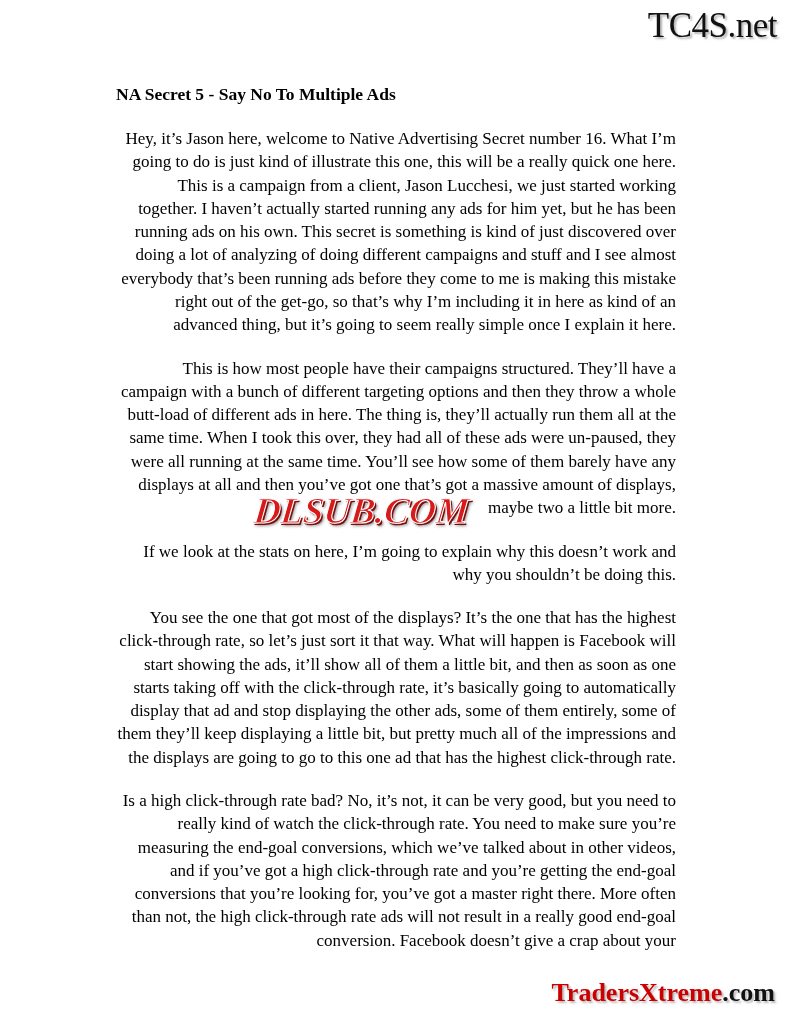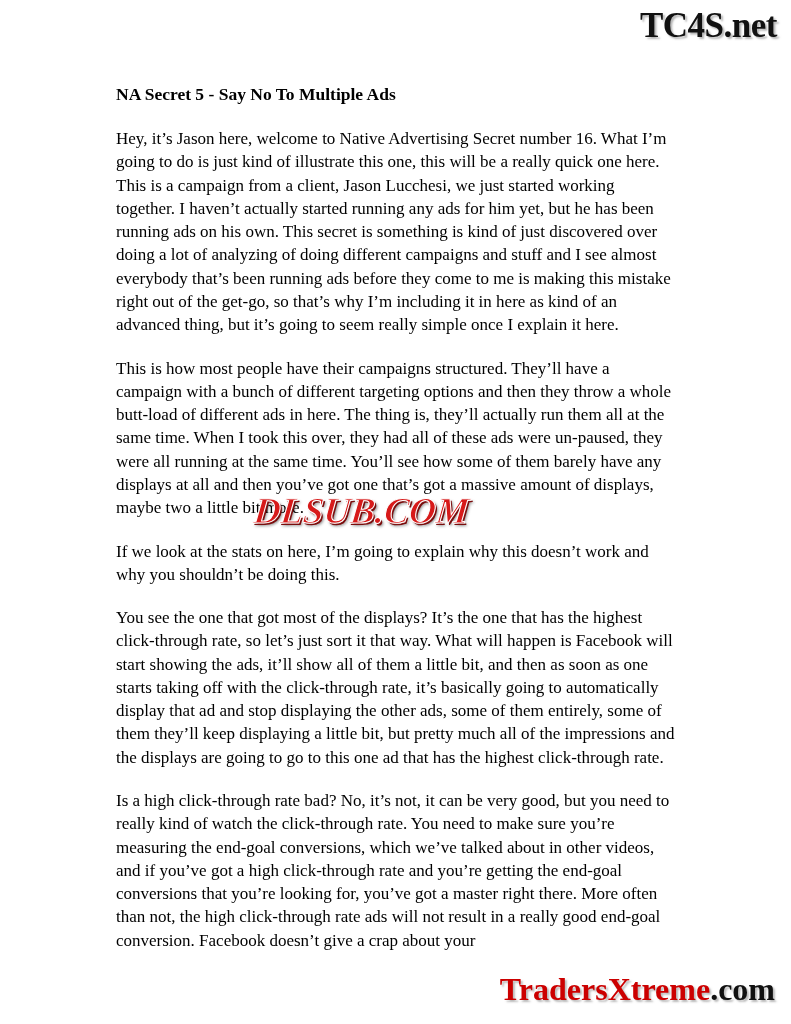--- a/index.html
+++ b/index.html
@@ -22,21 +22,21 @@
     height: 1024px;
     box-sizing: border-box;
   }
 
   
   .brand-top {
     position: absolute;
     top: 6px;
     right: 14px;
     font-family: "Liberation Serif", serif;
-    font-weight: bold;
+    font-weight: normal;
     font-size: 35px;
     color: #111111;
     letter-spacing: -0.5px;
     text-shadow: 2px 2px 2px rgba(120,120,120,0.55);
     white-space: nowrap;
   }
 
   
   .doc {
     position: absolute;
@@ -50,21 +50,21 @@
     font-weight: bold;
     font-size: 17.5px;
     margin: 0 0 22px 0;
     line-height: 1.2;
   }
 
   .doc p {
     font-size: 17px;
     line-height: 1.37;
     margin: 0 0 20px 0;
-    text-align: left;
+    text-align: right;
   }
 
   .doc p.tight {
   }
 
   
   .watermark-center {
     position: absolute;
     left: 248px;
     top: 487px;
@@ -85,21 +85,21 @@
     padding: 2px 6px;
   }
 
   
   .brand-bottom {
     position: absolute;
     bottom: 16px;
     right: 16px;
     font-family: "Liberation Serif", serif;
     font-weight: bold;
-    font-size: 32px;
+    font-size: 26px;
     white-space: nowrap;
     text-shadow: 2px 2px 2px rgba(120,120,120,0.5);
   }
   .brand-bottom .red { color: #cc0000; }
   .brand-bottom .dark { color: #111111; }
 </style>
 </head>
 <body>
 
 <div class="page">

